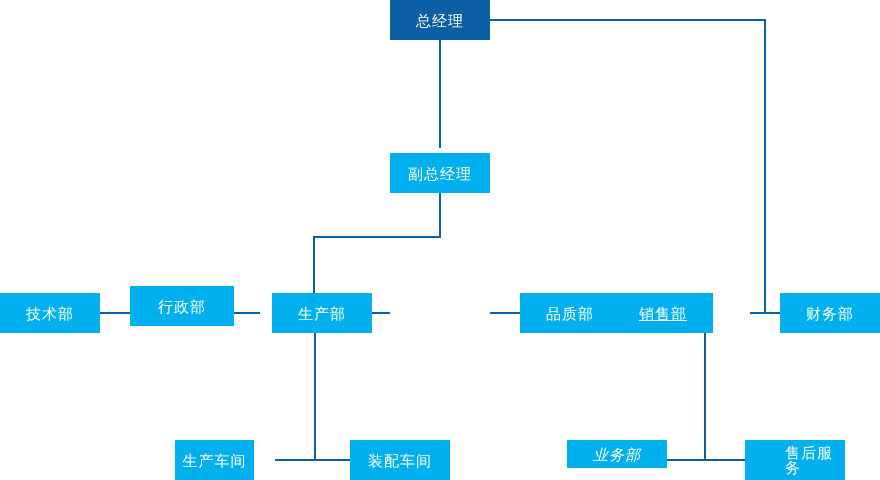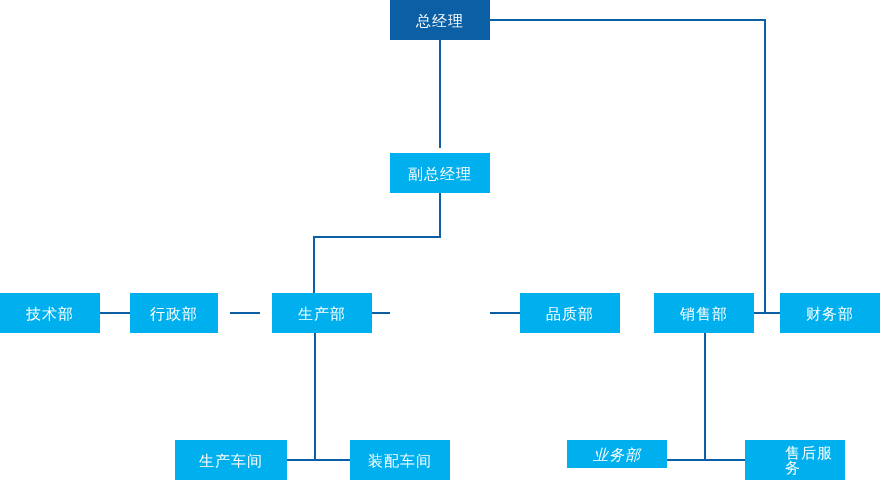--- a/index.html
+++ b/index.html
@@ -71,36 +71,36 @@
     <div class="connector h" style="left: 667px; top: 459px; width: 78px; background: rgb(10, 95, 165);"></div>
     <div class="node level-top" style="left: 390px; top: 0px; width: 100px; height: 40px; background: rgb(10, 95, 165); color: rgb(255, 255, 255);">
       <span>总经理</span>
     </div>
     <div class="node level-mid" style="left: 390px; top: 153px; width: 100px; height: 40px; background: rgb(0, 176, 238); color: rgb(255, 255, 255);">
       <span>副总经理</span>
     </div>
     <div class="node level-dept" style="left: 0px; top: 293px; width: 100px; height: 40px; background: rgb(0, 176, 238); color: rgb(255, 255, 255); justify-content: center;">
       <span>技术部</span>
     </div>
-    <div class="node level-dept" style="left: 130px; top: 293px; width: 88px; height: 40px; background: rgb(0, 176, 238); color: rgb(255, 255, 255);">
+    <div class="node level-dept" style="left: 130px; top: 286px; width: 104px; height: 40px; background: rgb(0, 176, 238); color: rgb(255, 255, 255);">
       <span>行政部</span>
     </div>
     <div class="node level-dept" style="left: 260px; top: 293px; width: 100px; height: 40px; background: rgb(0, 176, 238); color: rgb(255, 255, 255); margin-left: 12px;">
       <span>生产部</span>
     </div>
     <div class="node level-dept" style="left: 520px; top: 293px; width: 100px; height: 40px; background: rgb(0, 176, 238); color: rgb(255, 255, 255);">
       <span>品质部</span>
     </div>
-    <div class="node level-dept" style="left: 654px; top: 293px; width: 100px; height: 40px; background: rgb(0, 176, 238); color: rgb(255, 255, 255);">
+    <div class="node level-dept" style="left: 613px; top: 293px; width: 100px; height: 40px; background: rgb(0, 176, 238); color: rgb(255, 255, 255); text-decoration: underline;">
       <span>销售部</span>
     </div>
     <div class="node level-dept" style="left: 780px; top: 293px; width: 100px; height: 40px; background: rgb(0, 176, 238); color: rgb(255, 255, 255);">
       <span>财务部</span>
     </div>
-    <div class="node level-sub" style="left: 175px; top: 440px; width: 112px; height: 40px; background: rgb(0, 176, 238); color: rgb(255, 255, 255); justify-content: center;">
+    <div class="node level-sub" style="left: 175px; top: 440px; width: 79px; height: 40px; background: rgb(0, 176, 238); color: rgb(255, 255, 255); justify-content: center;">
       <span>生产车间</span>
     </div>
     <div class="node level-sub" style="left: 350px; top: 440px; width: 100px; height: 40px; background: rgb(0, 176, 238); color: rgb(255, 255, 255);">
       <span>装配车间</span>
     </div>
     <div class="node level-sub" style="left: 567px; top: 440px; width: 100px; height: 28px; background: rgb(0, 176, 238); color: rgb(255, 255, 255); font-style: italic;">
       <span>业务部</span>
     </div>
     <div class="node level-sub" style="left: 745px; top: 440px; width: 100px; height: 40px; background: rgb(0, 176, 238); color: rgb(255, 255, 255); padding-left: 40px;">
       <span>售后服务</span>

